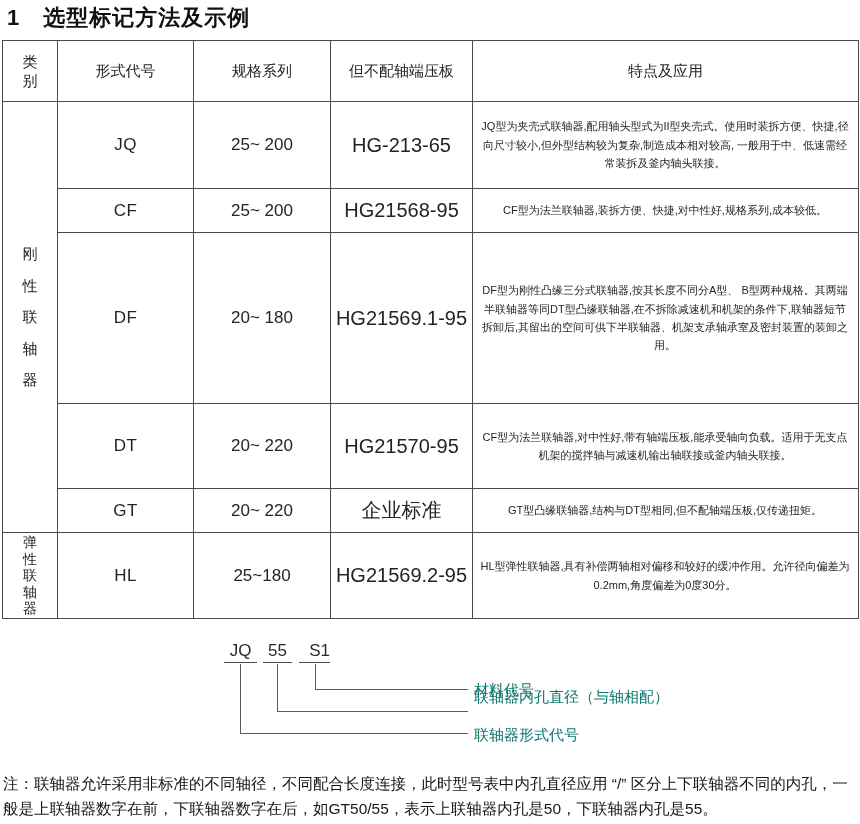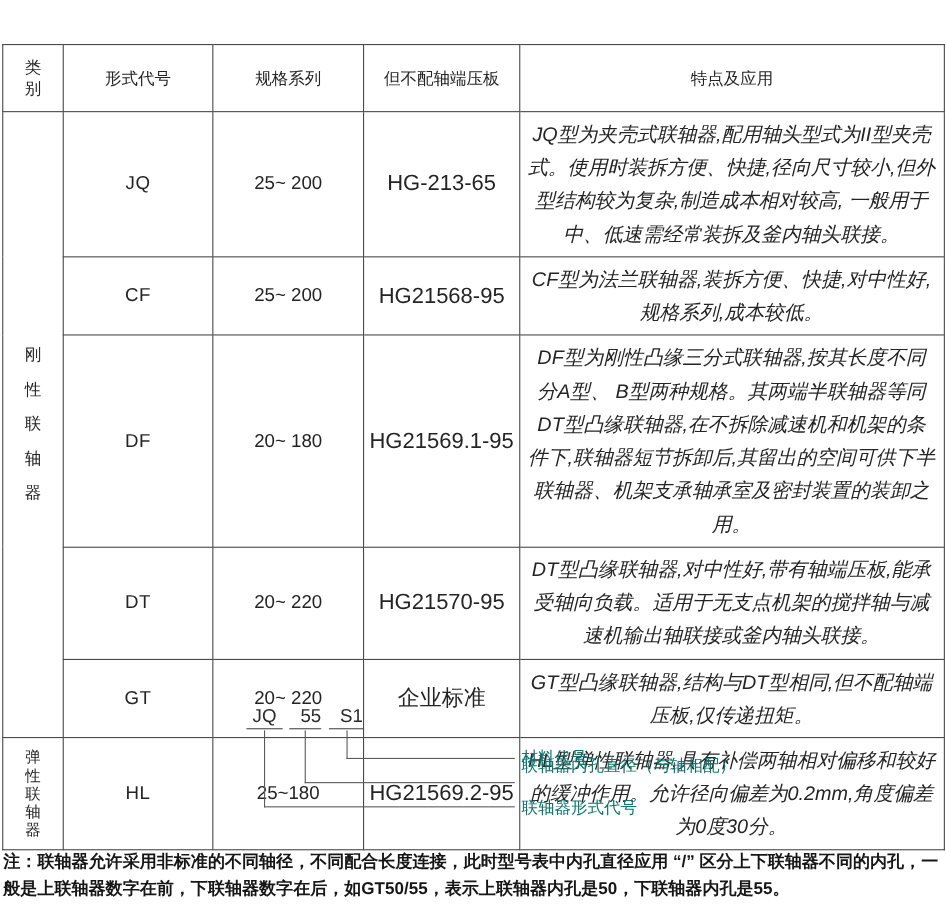--- a/index.html
+++ b/index.html
@@ -55,39 +55,38 @@
     line-height: 1.3;
   }
   .cat-tall { line-height: 2.1; }
   .cat-short { line-height: 1.18; font-size: 14px; }
 
   td.code { font-size: 17px; letter-spacing: 0.5px; }
   td.series { font-size: 17px; }
   td.standard { font-size: 20px; }
   td.desc {
     text-align: left;
-    font-size: 18px;
+    font-size: 11px;
     line-height: 1.68;
     padding: 5px 8px 5px 7px;
     color: #2a2a2a;
-    font-style: italic;
   }
 
   
   .ex-part {
     position: absolute;
     top: 641px;
     text-align: center;
     font-size: 17px;
     color: #2a2a2a;
     border-bottom: 1.5px solid #4a4a4a;
     padding-bottom: 1px;
   }
   .ex-jq { left: 224px; width: 33px; }
-  .ex-55 { left: 263px; width: 29px; text-align: right; }
+  .ex-55 { left: 263px; width: 29px; }
   .ex-s1 { left: 299px; width: 31px; text-align: right; }
 
   .connector {
     position: absolute;
     border-left: 1.5px solid #5a5a5a;
     border-bottom: 1.5px solid #5a5a5a;
   }
   .conn-s1 { left: 315px; top: 664px; width: 153px; height: 26px; }
   .conn-55 { left: 277px; top: 664px; width: 191px; height: 48px; }
   .conn-jq { left: 240px; top: 664px; width: 228px; height: 70px; }
@@ -103,29 +102,30 @@
   .lbl-material { top: 682px; }
   .lbl-bore     { top: 689px; }
   .lbl-code     { top: 727px; }
 
   .note {
     position: absolute;
     left: 3px; top: 772px;
     width: 855px;
     font-size: 15.5px;
     line-height: 1.6;
-    font-weight: 700;
+    font-weight: 400;
     color: #161616;
   }
 </style>
 </head>
 <body>
 
 <div class="page">
 
+  <h1 class="title">1　选型标记方法及示例</h1>
 
   <table class="spec">
     <colgroup>
       <col style="width:55px">
       <col style="width:136px">
       <col style="width:137px">
       <col style="width:142px">
       <col style="width:386px">
     </colgroup>
     <tbody>
@@ -156,21 +156,21 @@
     <tr class="r-df">
       <td class="code">DF</td>
       <td class="series">20~ 180</td>
       <td class="standard">HG21569.1-95</td>
       <td class="desc">DF型为刚性凸缘三分式联轴器,按其长度不同分A型、 B型两种规格。其两端半联轴器等同DT型凸缘联轴器,在不拆除减速机和机架的条件下,联轴器短节拆卸后,其留出的空间可供下半联轴器、机架支承轴承室及密封装置的装卸之用。</td>
     </tr>
     <tr class="r-dt">
       <td class="code">DT</td>
       <td class="series">20~ 220</td>
       <td class="standard">HG21570-95</td>
-      <td class="desc">DT型凸缘联轴器,对中性好,带有轴端压板,能承受轴向负载。适用于无支点机架的搅拌轴与减速机输出轴联接或釜内轴头联接。</td>
+      <td class="desc">CF型为法兰联轴器,对中性好,带有轴端压板,能承受轴向负载。适用于无支点机架的搅拌轴与减速机输出轴联接或釜内轴头联接。</td>
     </tr>
     <tr class="r-gt">
       <td class="code">GT</td>
       <td class="series">20~ 220</td>
       <td class="standard">企业标准</td>
       <td class="desc">GT型凸缘联轴器,结构与DT型相同,但不配轴端压板,仅传递扭矩。</td>
     </tr>
     <tr class="r-hl">
       <td>
             <span class="vstack cat-short">弹性联轴器</span>

